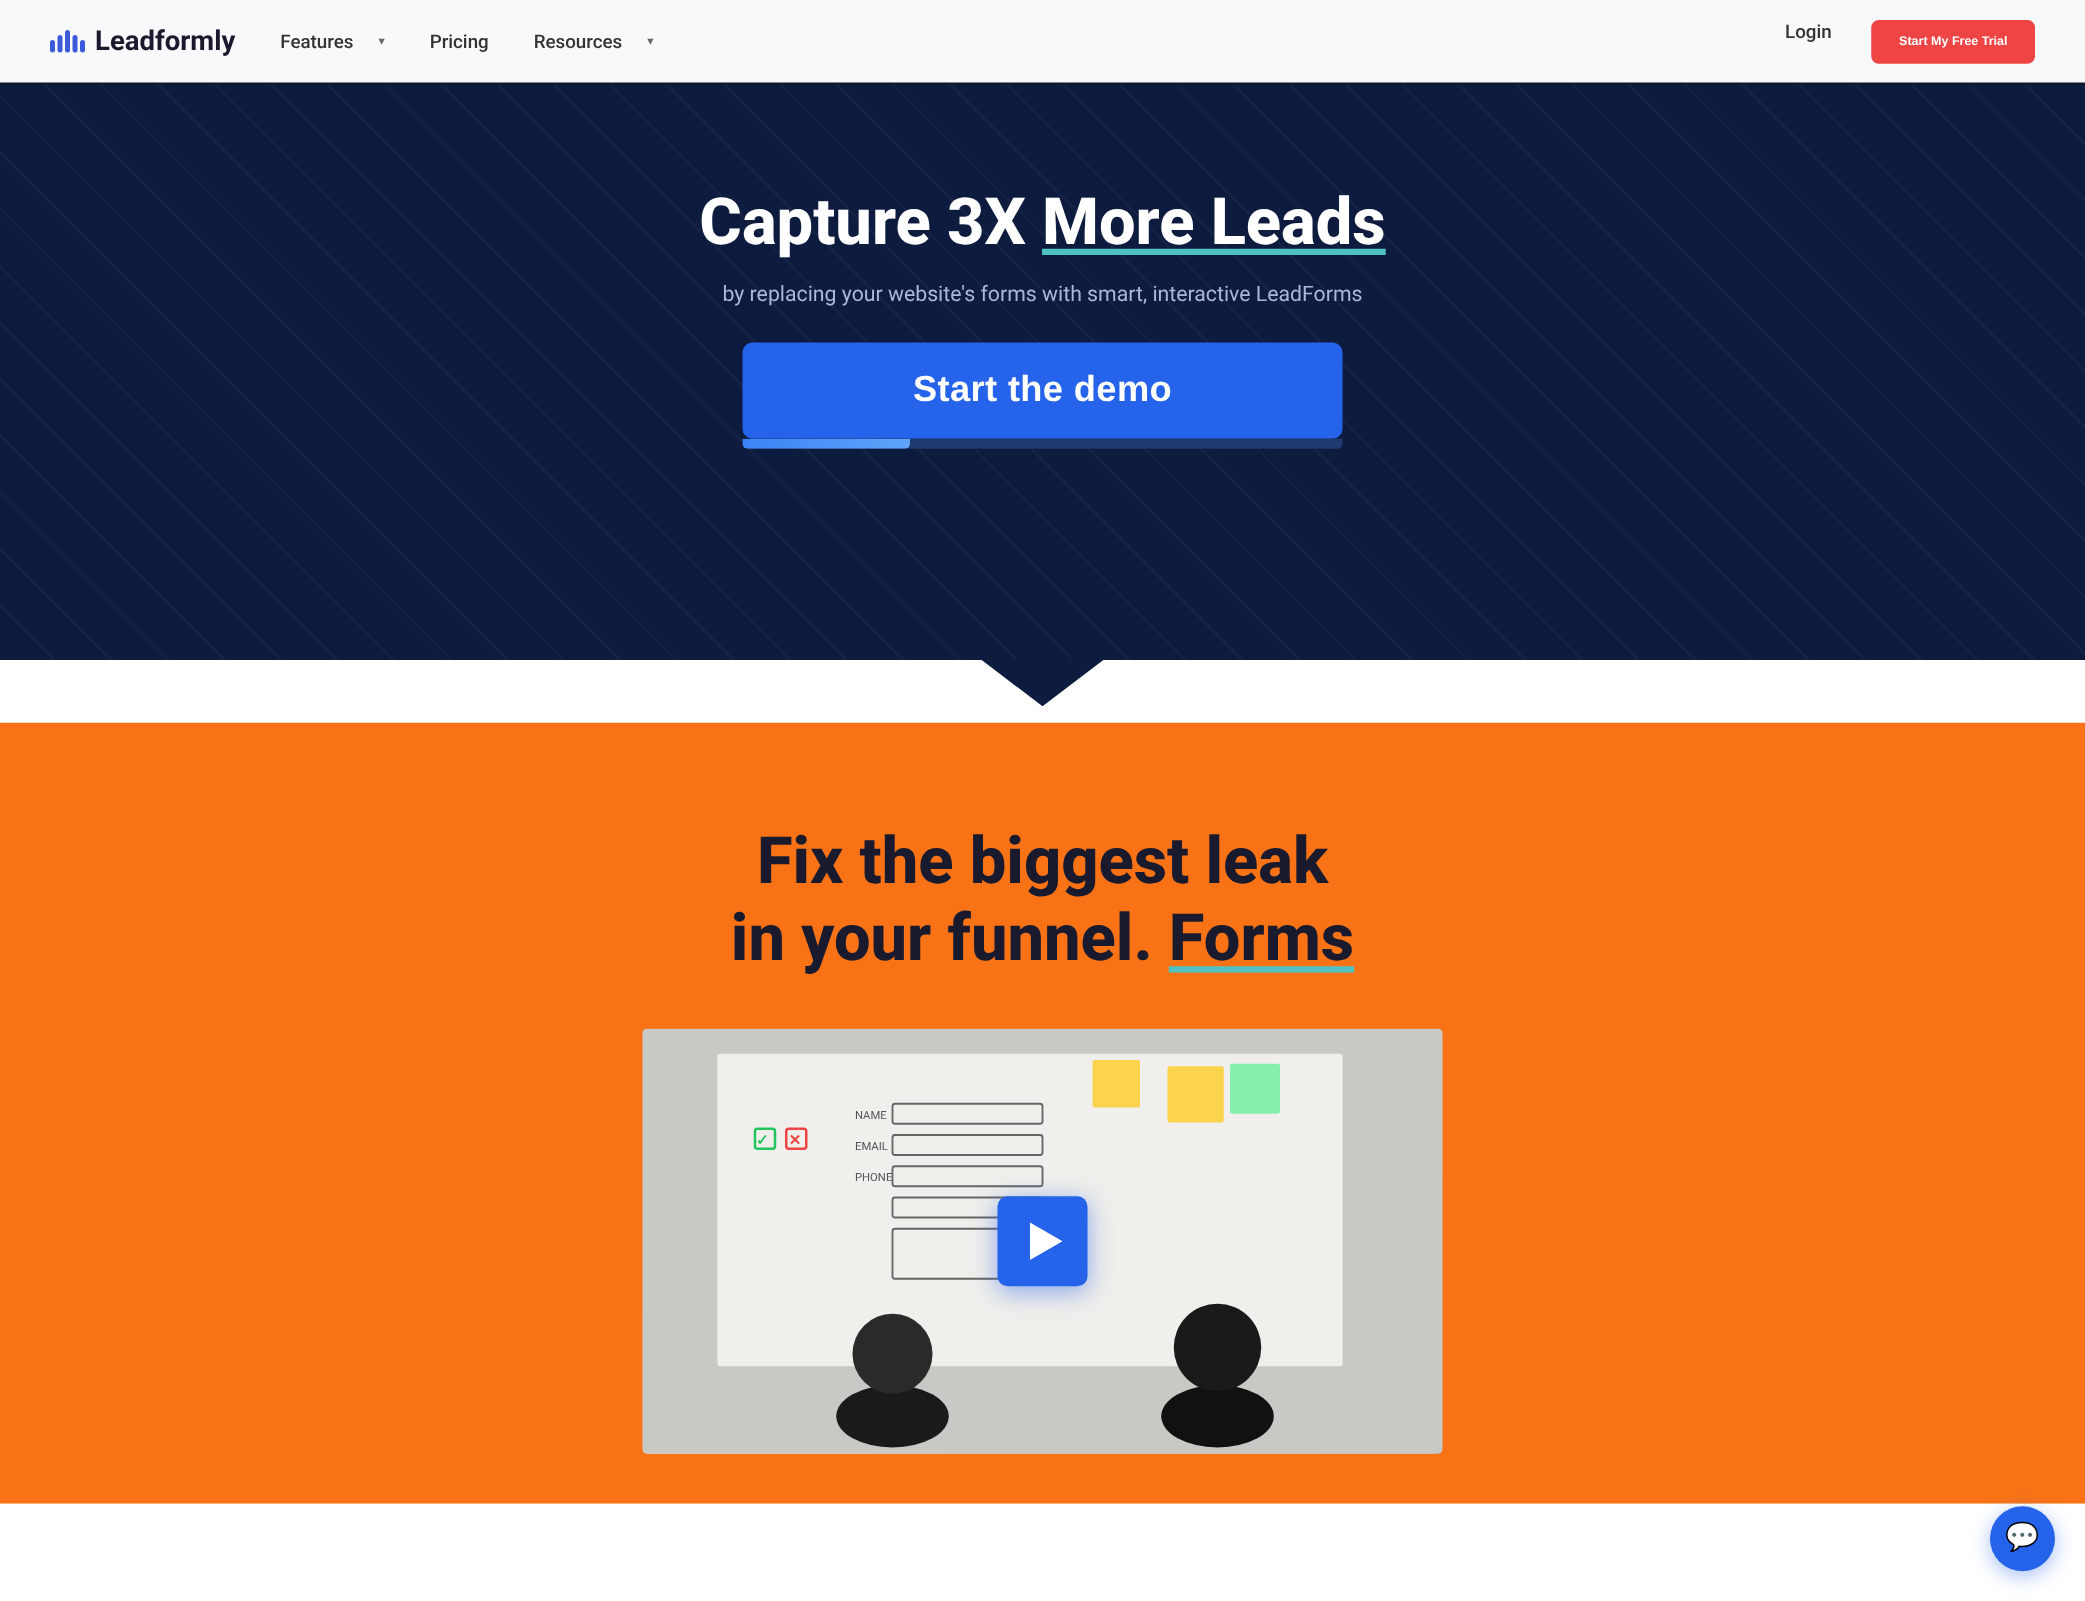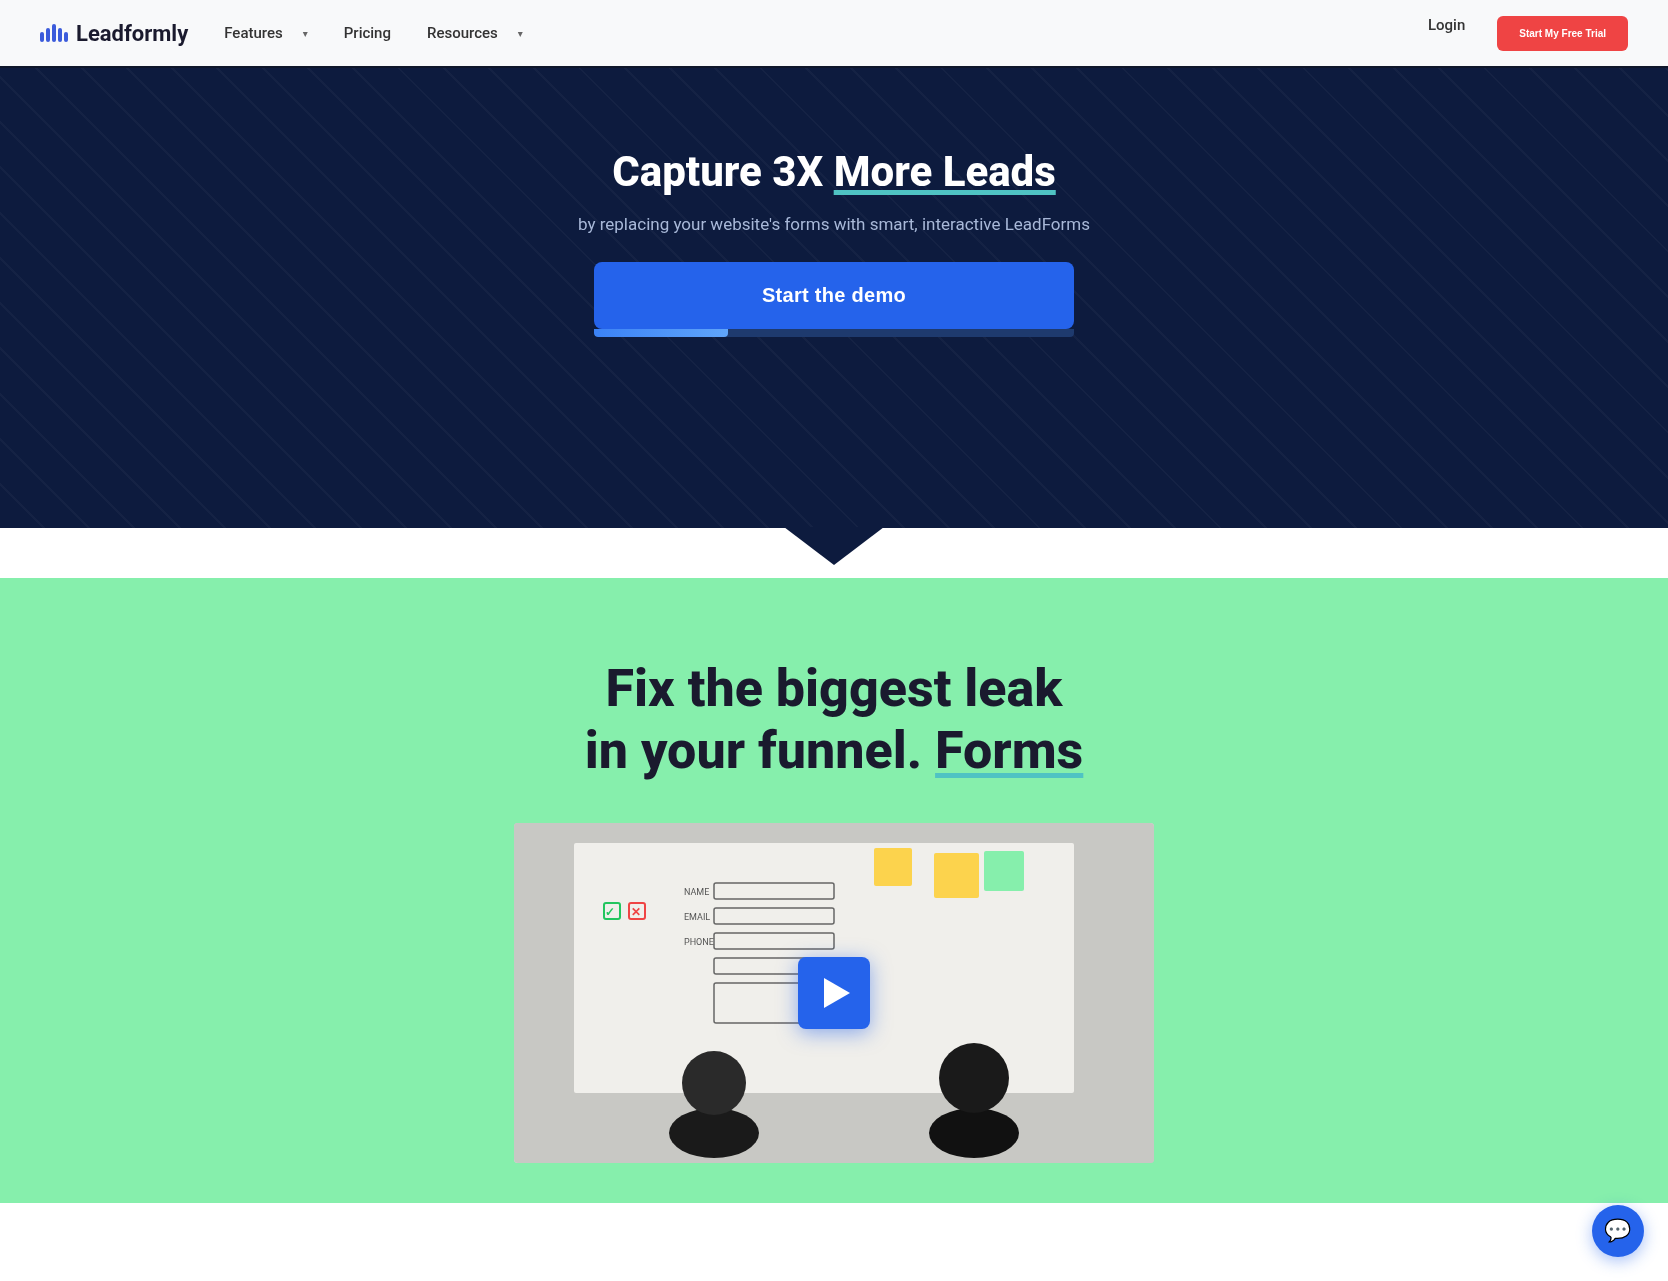--- a/index.html
+++ b/index.html
@@ -56,21 +56,21 @@
           transparent 30px,
           rgba(255,255,255,0.03) 30px,
           rgba(255,255,255,0.03) 32px
         );
       padding: 80px 20px 100px;
       text-align: center;
       position: relative;
       min-height: 460px;
     }
     .hero-title {
-      font-size: 42px;
+      font-size: 52px;
       font-weight: 800;
       color: #fff;
       line-height: 1.15;
       margin-bottom: 18px;
     }
     .hero-title .highlight {
       color: #fff;
       text-decoration: underline;
       text-decoration-color: #4fc3c3;
       text-underline-offset: 4px;
@@ -92,21 +92,21 @@
       margin: 0 auto;
     }
     .demo-button {
       display: block;
       width: 100%;
       background: #2563eb;
       color: #fff;
       border: none;
       padding: 22px 40px;
       border-radius: 8px;
-      font-size: 20px;
+      font-size: 29px;
       font-weight: 700;
       cursor: pointer;
       letter-spacing: 0.3px;
       margin-bottom: 0;
     }
     .progress-bar-wrap {
       max-width: 480px;
       margin: 0 auto;
       height: 8px;
       background: #1e3a6e;
@@ -134,21 +134,21 @@
       transform: translateX(-50%);
       width: 0;
       height: 0;
       border-left: 50px solid transparent;
       border-right: 50px solid transparent;
       border-top: 38px solid #0d1b3e;
     }
 
     
     .section2 {
-      background: #86efac;
+      background: #f97316;
       padding: 80px 20px 40px;
       text-align: center;
     }
     .section2-title {
       font-size: 52px;
       font-weight: 800;
       color: #1a1a2e;
       line-height: 1.2;
       margin-bottom: 40px;
     }

